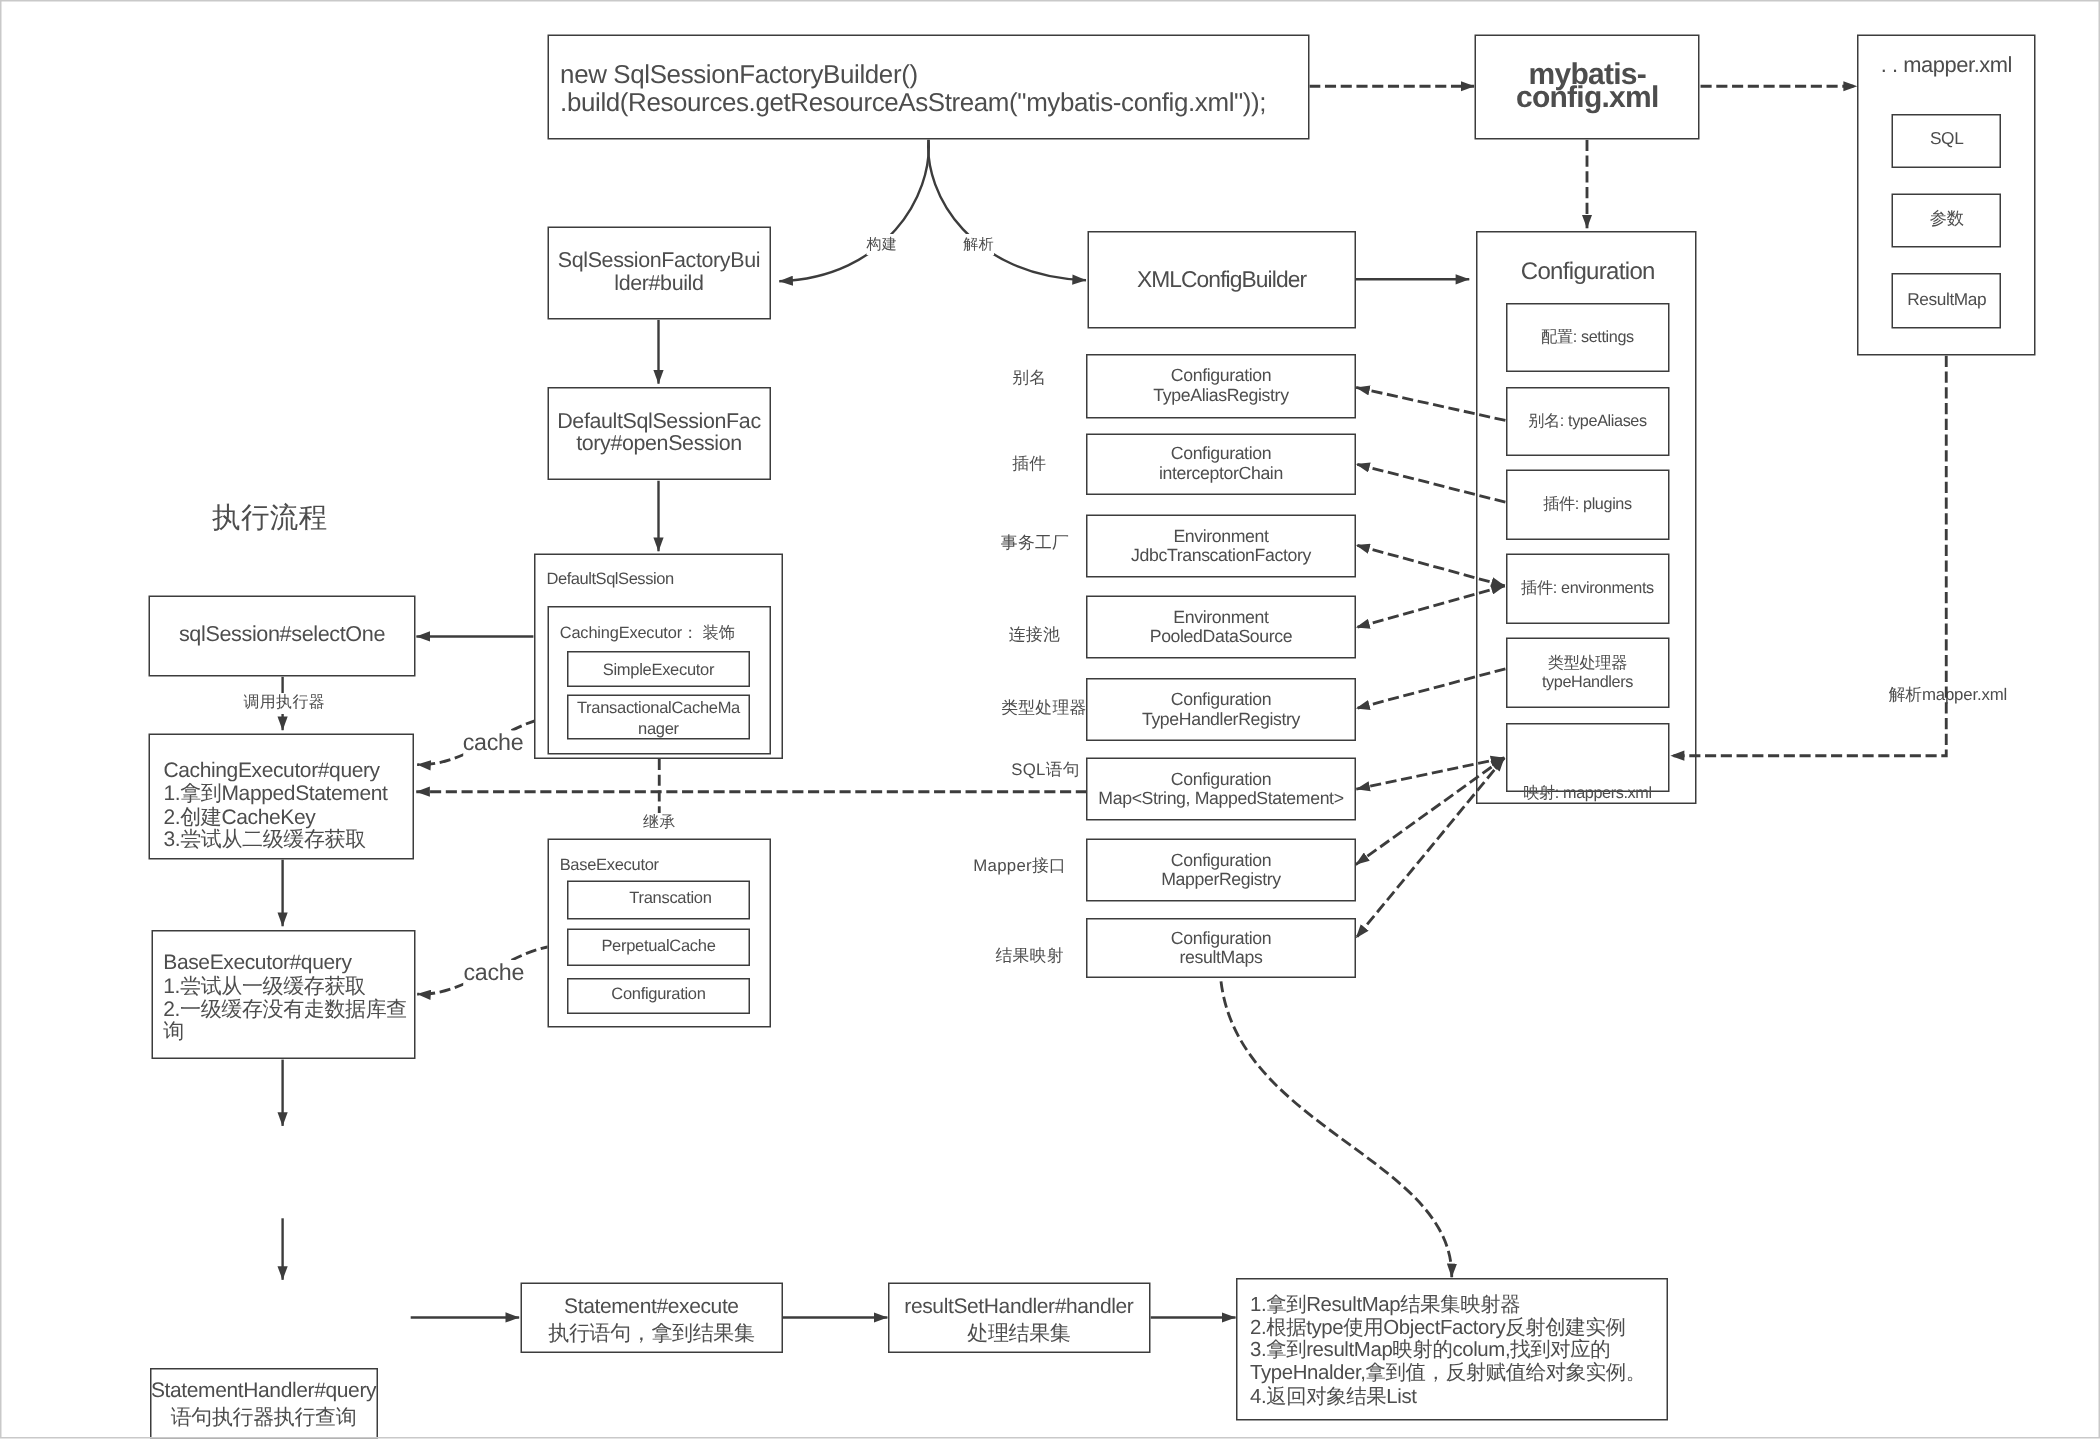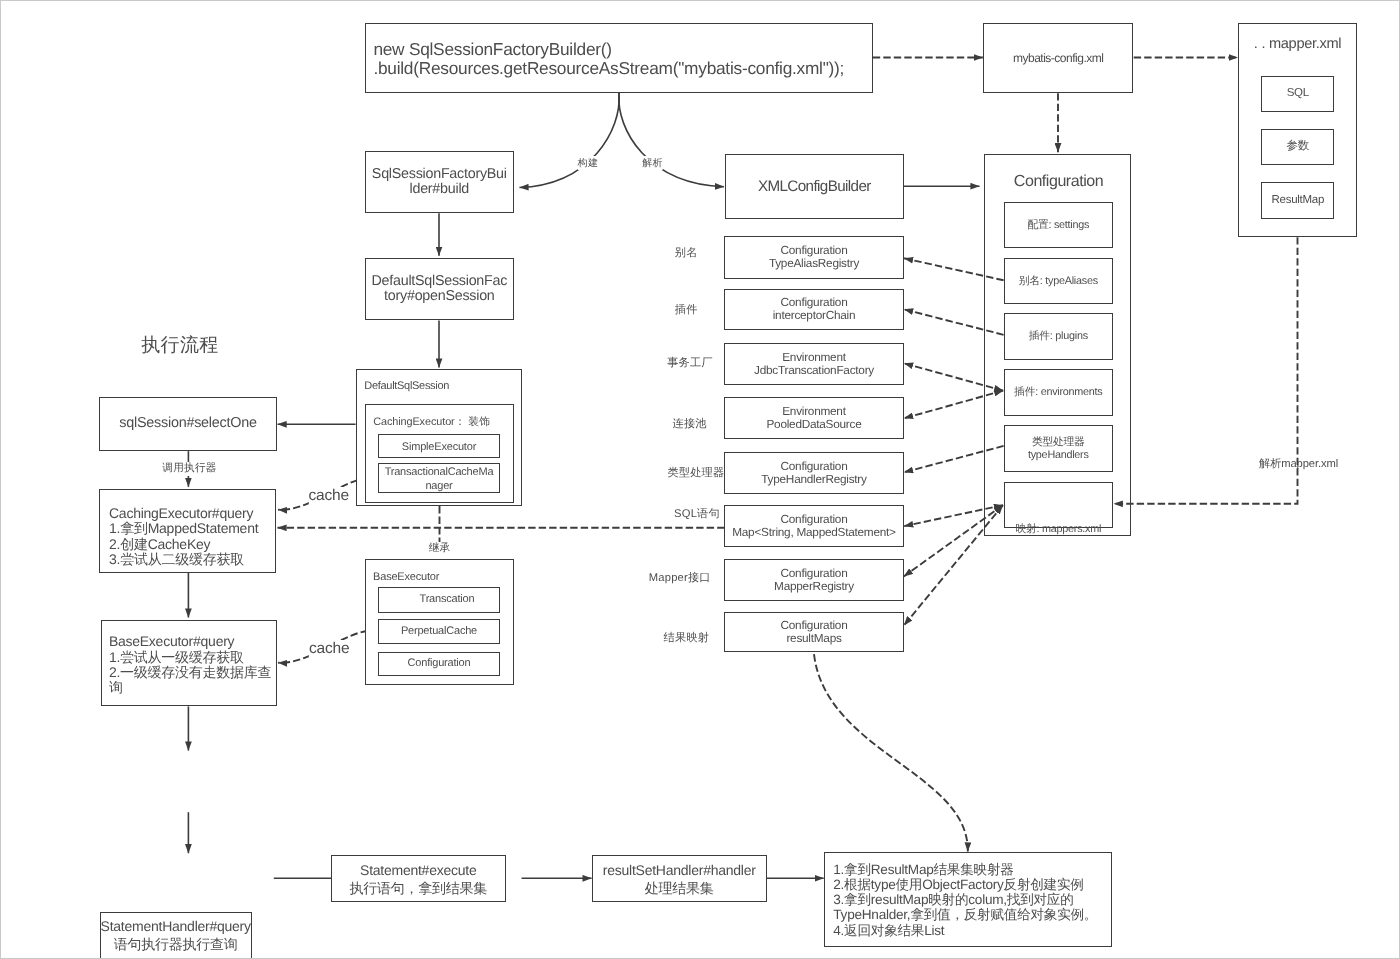--- a/index.html
+++ b/index.html
@@ -83,21 +83,21 @@
 lder#build</div>
     </div>
     <div class="box ctr" style="left: 364.8px; top: 257.7px; width: 149.1px; height: 62.8px;">
       <div class="txt" style="font-size: 14.3px; line-height: 14.9px;">DefaultSqlSessionFac
 tory#openSession</div>
     </div>
     <div class="box ctr" style="left: 724.8px; top: 153.5px; width: 179.1px; height: 65.9px;">
       <div class="txt" style="font-size: 15.2px; letter-spacing: -0.6px; position: relative; top: 0.5px;">XMLConfigBuilder</div>
     </div>
     <div class="box ctr" style="left: 983.3px; top: 22.7px; width: 149.8px; height: 70.2px;">
-      <div class="txt" style="font-size: 12px; letter-spacing: -0.5px; position: relative; top: 0.5px;">mybatis-config.xml</div>
+      <div class="txt" style="font-size: 20px; letter-spacing: -0.5px; position: relative; top: 0.5px; font-weight: bold;">mybatis-config.xml</div>
     </div>
     <div class="box ctr" style="left: 1238px; top: 23px; width: 119px; height: 214px;"></div>
     <div class="lbl" style="font-size: 14.6px; letter-spacing: -0.3px; left: 1297.6px; top: 43.5px; transform: translate(-50%, -50%);">. . mapper.xml</div>
     <div class="box ctr" style="left: 984px; top: 154px; width: 147px; height: 382px;"></div>
     <div class="lbl" style="font-size: 16px; letter-spacing: -0.45px; left: 1058.5px; top: 181.8px; transform: translate(-50%, -50%);">Configuration</div>
     <div class="box ctr" style="left: 356px; top: 369px; width: 166px; height: 137px;"></div>
     <div class="lbl" style="font-size: 11px; letter-spacing: -0.3px; left: 364.3px; top: 379.5px;">DefaultSqlSession</div>
     <div class="box ctr" style="left: 365px; top: 404px; width: 149px; height: 99px;"></div>
     <div class="lbl" style="font-size: 10.9px; letter-spacing: -0.1px; left: 373.2px; top: 416.4px;">CachingExecutor： 装饰</div>
     <div class="box ctr" style="left: 365px; top: 559px; width: 149px; height: 126px;"></div>
@@ -113,21 +113,21 @@
     </div>
     <div class="box lft" style="left: 100.7px; top: 619.6px; width: 176.4px; height: 86.6px;">
       <div class="txt" style="font-size: 14px; line-height: 15.2px; padding: 0px 4px 0px 7.2px; position: relative; top: 2px;">BaseExecutor#query
 1.尝试从一级缓存获取
 2.一级缓存没有走数据库查询</div>
     </div>
     <div class="box ctr" style="left: 99.7px; top: 888px; width: 152px; height: 46.8px; margin-top: 24px;">
       <div class="txt" style="font-size: 14px; line-height: 18px;">StatementHandler#query
 语句执行器执行查询</div>
     </div>
-    <div class="box ctr" style="left: 331px; top: 855.3px; width: 174.5px; height: 46.8px;">
+    <div class="box ctr" style="left: 347px; top: 855.3px; width: 174.5px; height: 46.8px;">
       <div class="txt" style="font-size: 14px; line-height: 18px;">Statement#execute
 执行语句，拿到结果集</div>
     </div>
     <div class="box ctr" style="left: 592px; top: 855.3px; width: 174.5px; height: 46.8px;">
       <div class="txt" style="font-size: 14px; line-height: 18px;">resultSetHandler#handler
 处理结果集</div>
     </div>
     <div class="box lft" style="left: 824.2px; top: 852.1px; width: 287.5px; height: 95.3px;">
       <div class="txt" style="font-size: 13.6px; line-height: 15.3px; padding: 0px 0px 0px 8.1px;">1.拿到ResultMap结果集映射器
 2.根据type使用ObjectFactory反射创建实例

